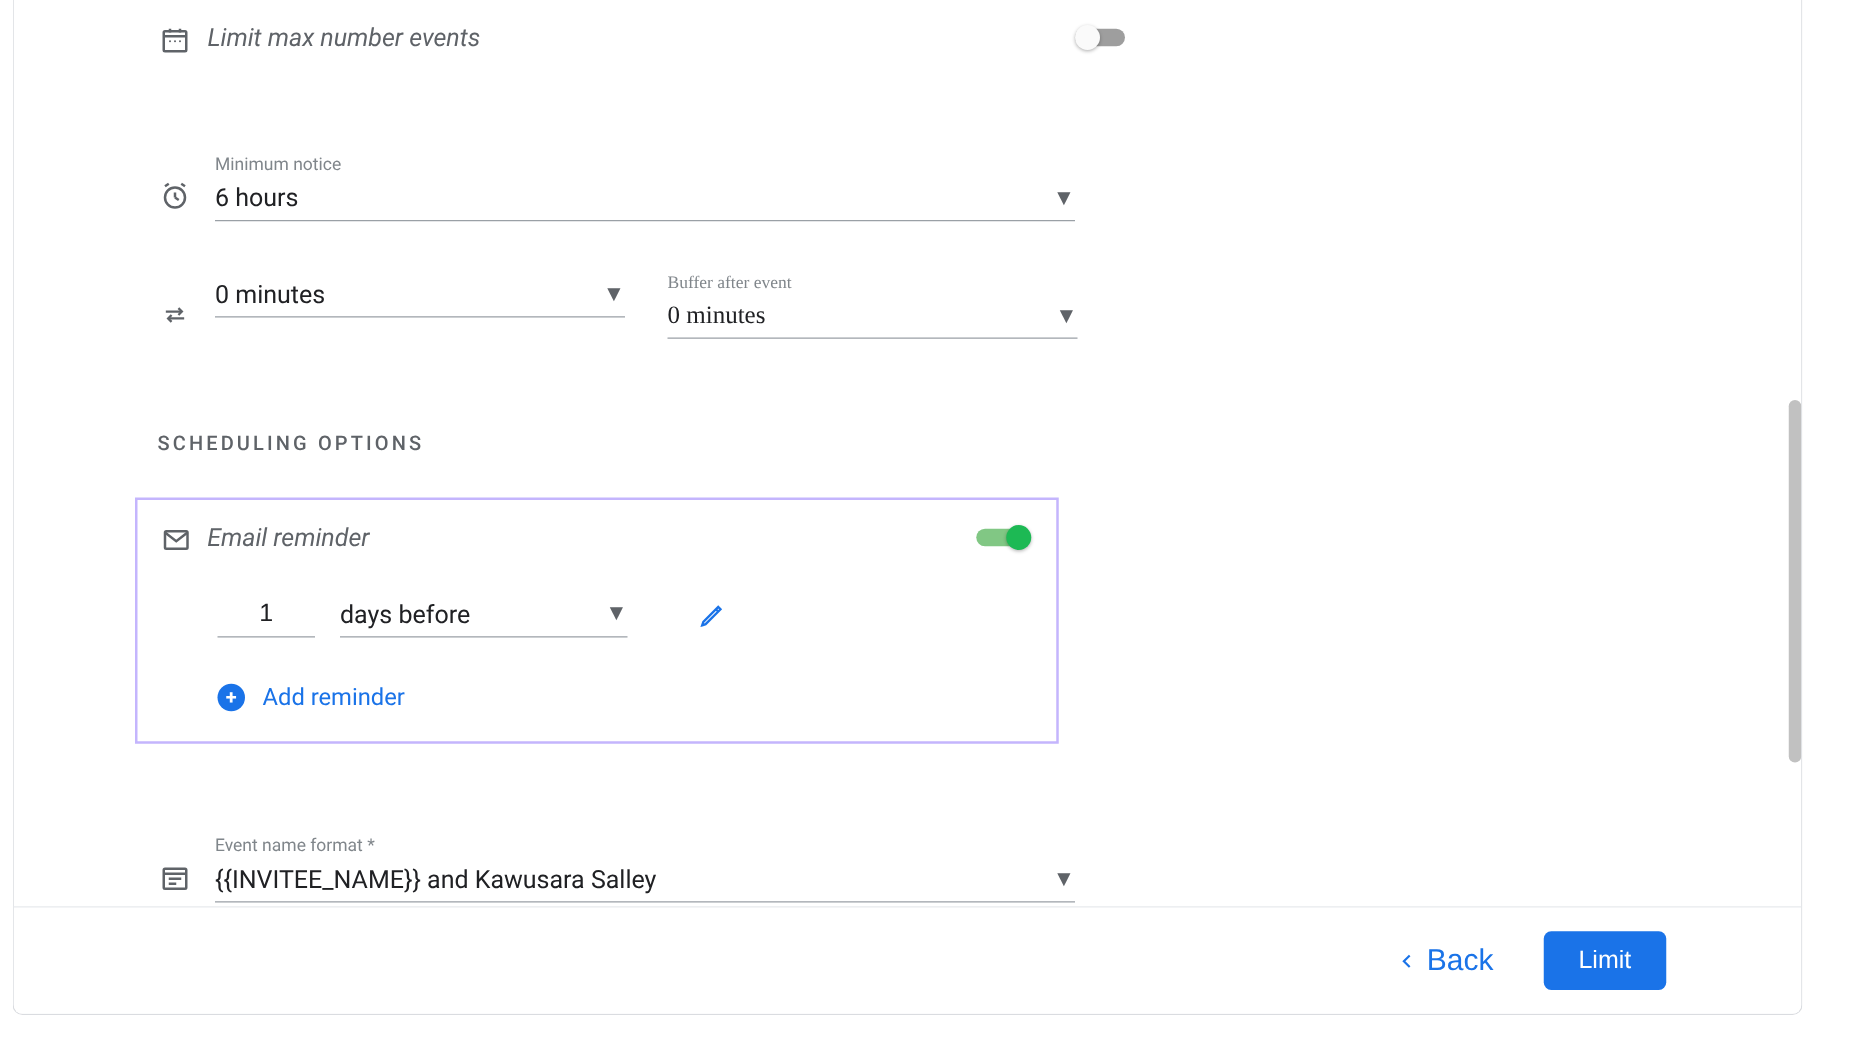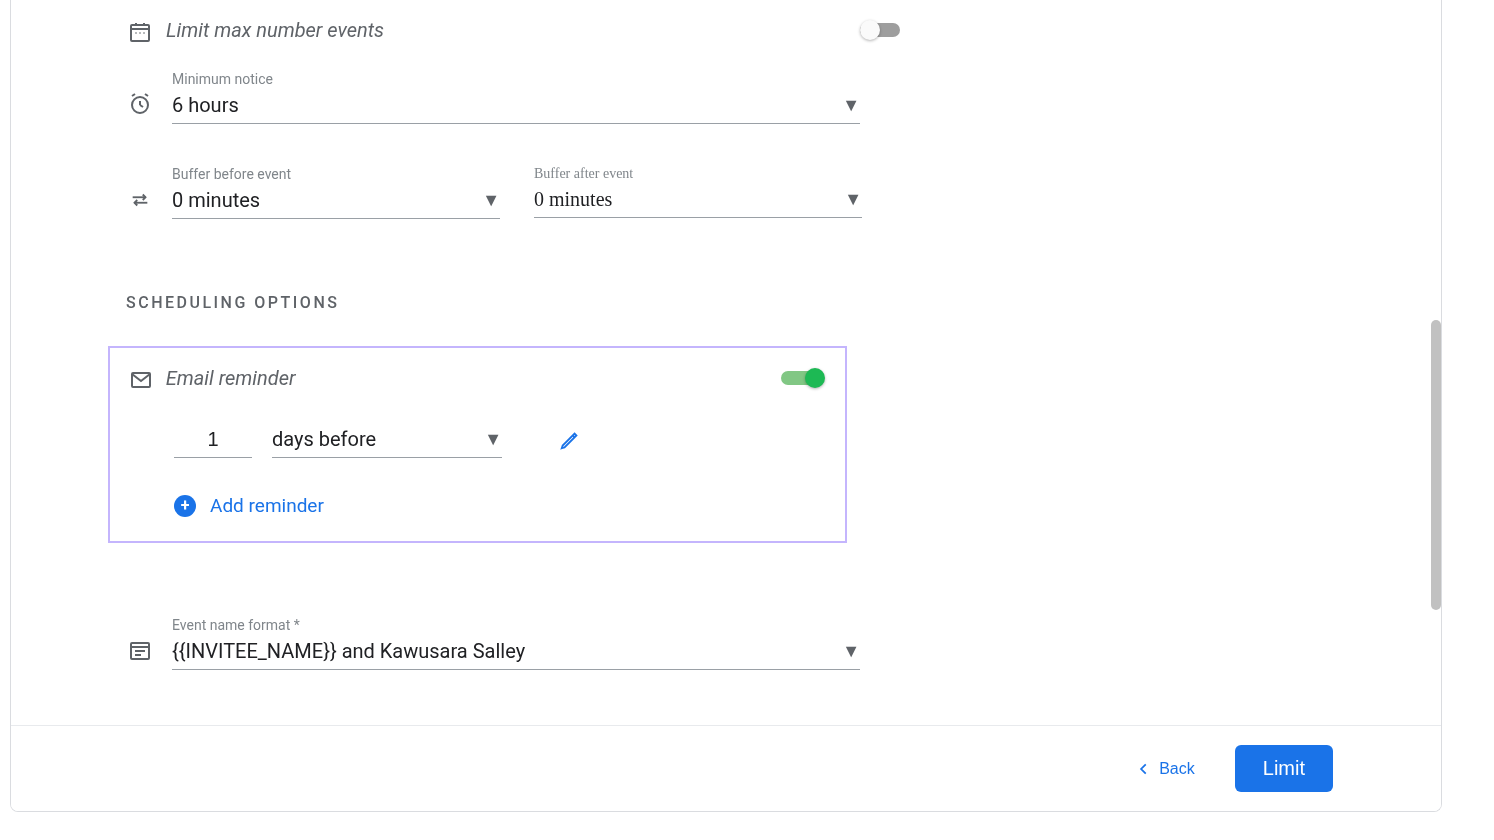--- a/index.html
+++ b/index.html
@@ -100,21 +100,21 @@
 
   .footer {
     position:absolute; left:0; right:0; bottom:0; height:86px;
     border-top:1px solid #e8eaed;
     display:flex; align-items:center; justify-content:flex-end;
     padding-right: 108px; gap:40px;
     background:#fff;
   }
   .back-btn {
     display:flex; align-items:center; gap:8px;
-    border:none; background:none; color:#1a73e8; font-size:16px; cursor:pointer;
+    border:none; background:none; color:#1a73e8; font-size:24px; cursor:pointer;
   }
   .save-btn {
     border:none; background:#1a73e8; color:#fff;
     font-size:20px; padding: 12px 28px; border-radius:6px; cursor:pointer;
   }
 
   .scrollbar {
     position:absolute; right:0; top:320px; width:10px; height:290px;
     background:#c1c1c1; border-radius:5px;
   }
@@ -142,21 +142,21 @@
         </div>
         <div class="toggle-row">
           <span class="toggle-label">Limit max number events</span>
           <div class="switch">
             <div class="switch-track"></div>
               <div class="switch-thumb"></div>
           </div>
         </div>
       </div>
 
-      <div class="icon-left-row" style="margin-top:27px;">
+      <div class="icon-left-row" style="margin-top:80px;">
         <div class="icon-col">
           <svg width="24" height="24" viewBox="0 0 24 24" fill="none" stroke="#5f6368" stroke-width="2">
             <circle cx="12" cy="13" r="8"></circle>
             <line x1="12" y1="9" x2="12" y2="13"></line>
             <line x1="12" y1="13" x2="15" y2="15"></line>
             <line x1="4" y1="4" x2="7" y2="2"></line>
             <line x1="20" y1="4" x2="17" y2="2"></line>
           </svg>
         </div>
         <div style="width:688px;">
@@ -172,21 +172,20 @@
         <div class="icon-col">
           <svg width="22" height="22" viewBox="0 0 24 24" fill="none" stroke="#5f6368" stroke-width="2">
             <line x1="4" y1="9" x2="18" y2="9"></line>
               <polyline points="15,6 18,9 15,12" fill="none"></polyline>
             <line x1="20" y1="15" x2="6" y2="15"></line>
               <polyline points="9,12 6,15 9,18" fill="none"></polyline>
           </svg>
         </div>
         <div class="two-col">
           <div style="width:328px;">
-            <div class="field-label">Buffer before event</div>
             <div class="select">
               <span>0 minutes</span>
               <span class="caret">▼</span>
             </div>
           </div>
           <div style="width:328px;font-family:Liberation Serif, serif;">
             <div class="field-label">Buffer after event</div>
             <div class="select">
               <span>0 minutes</span>
               <span class="caret">▼</span>

